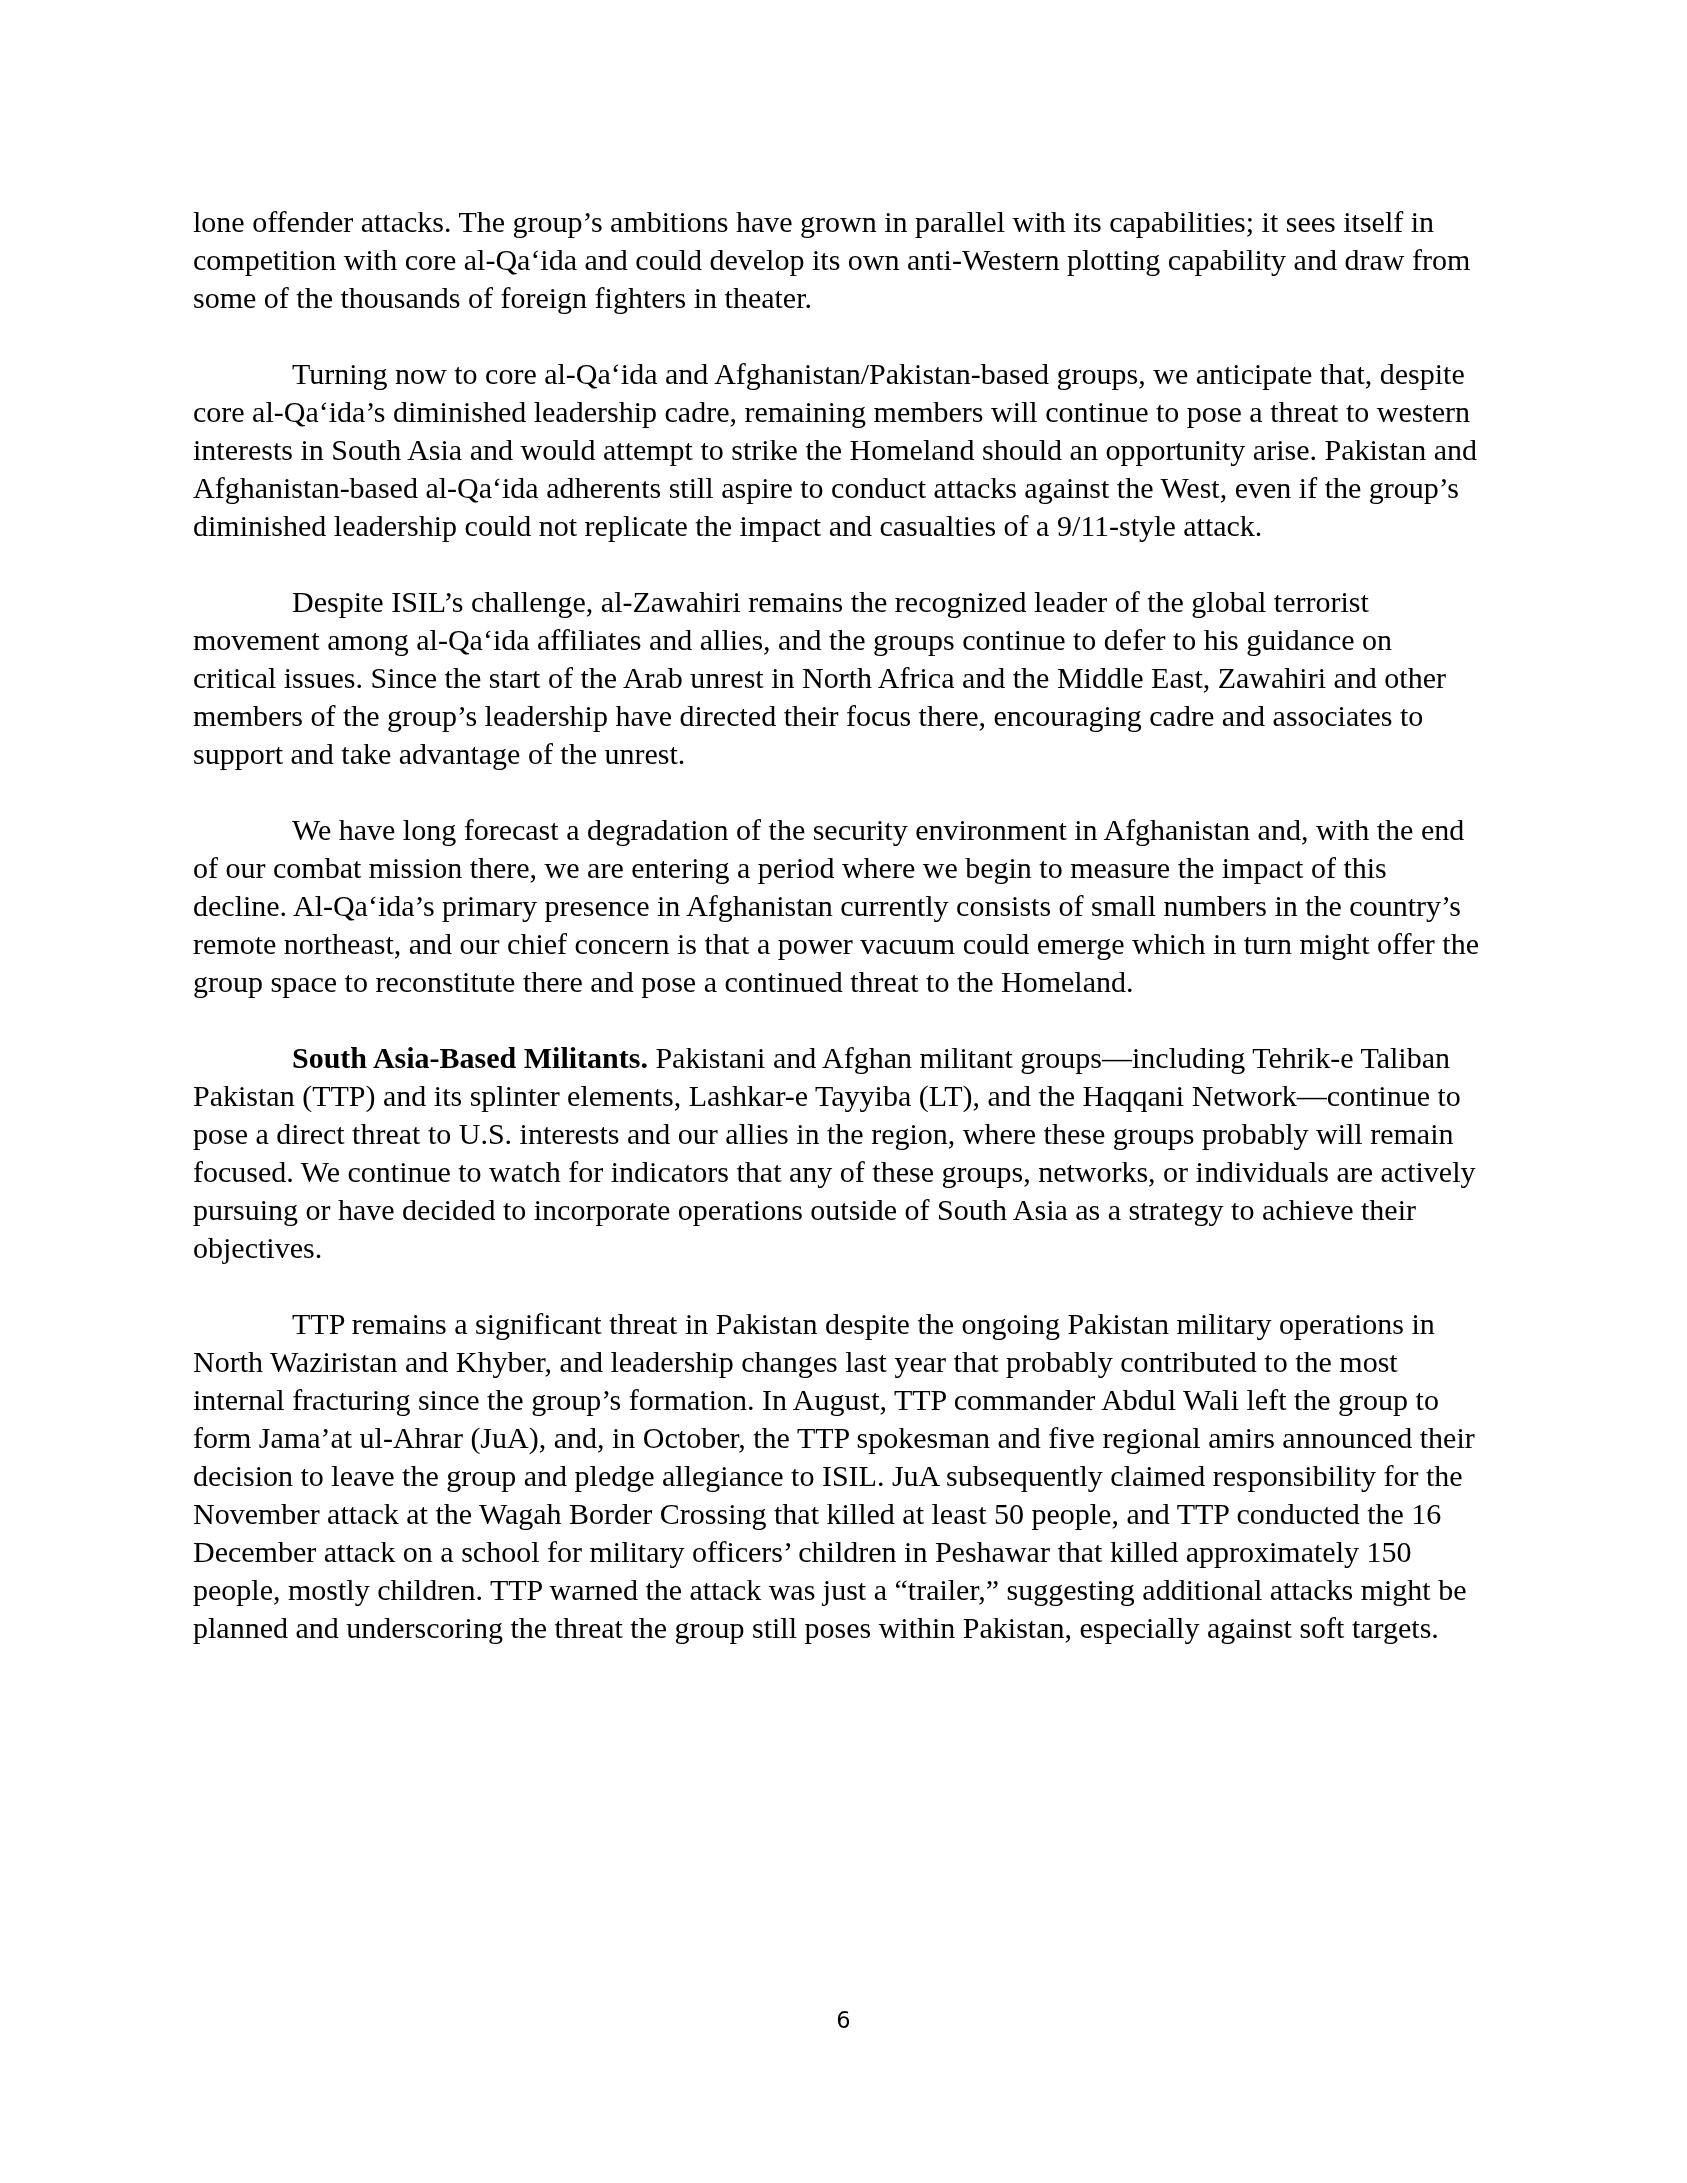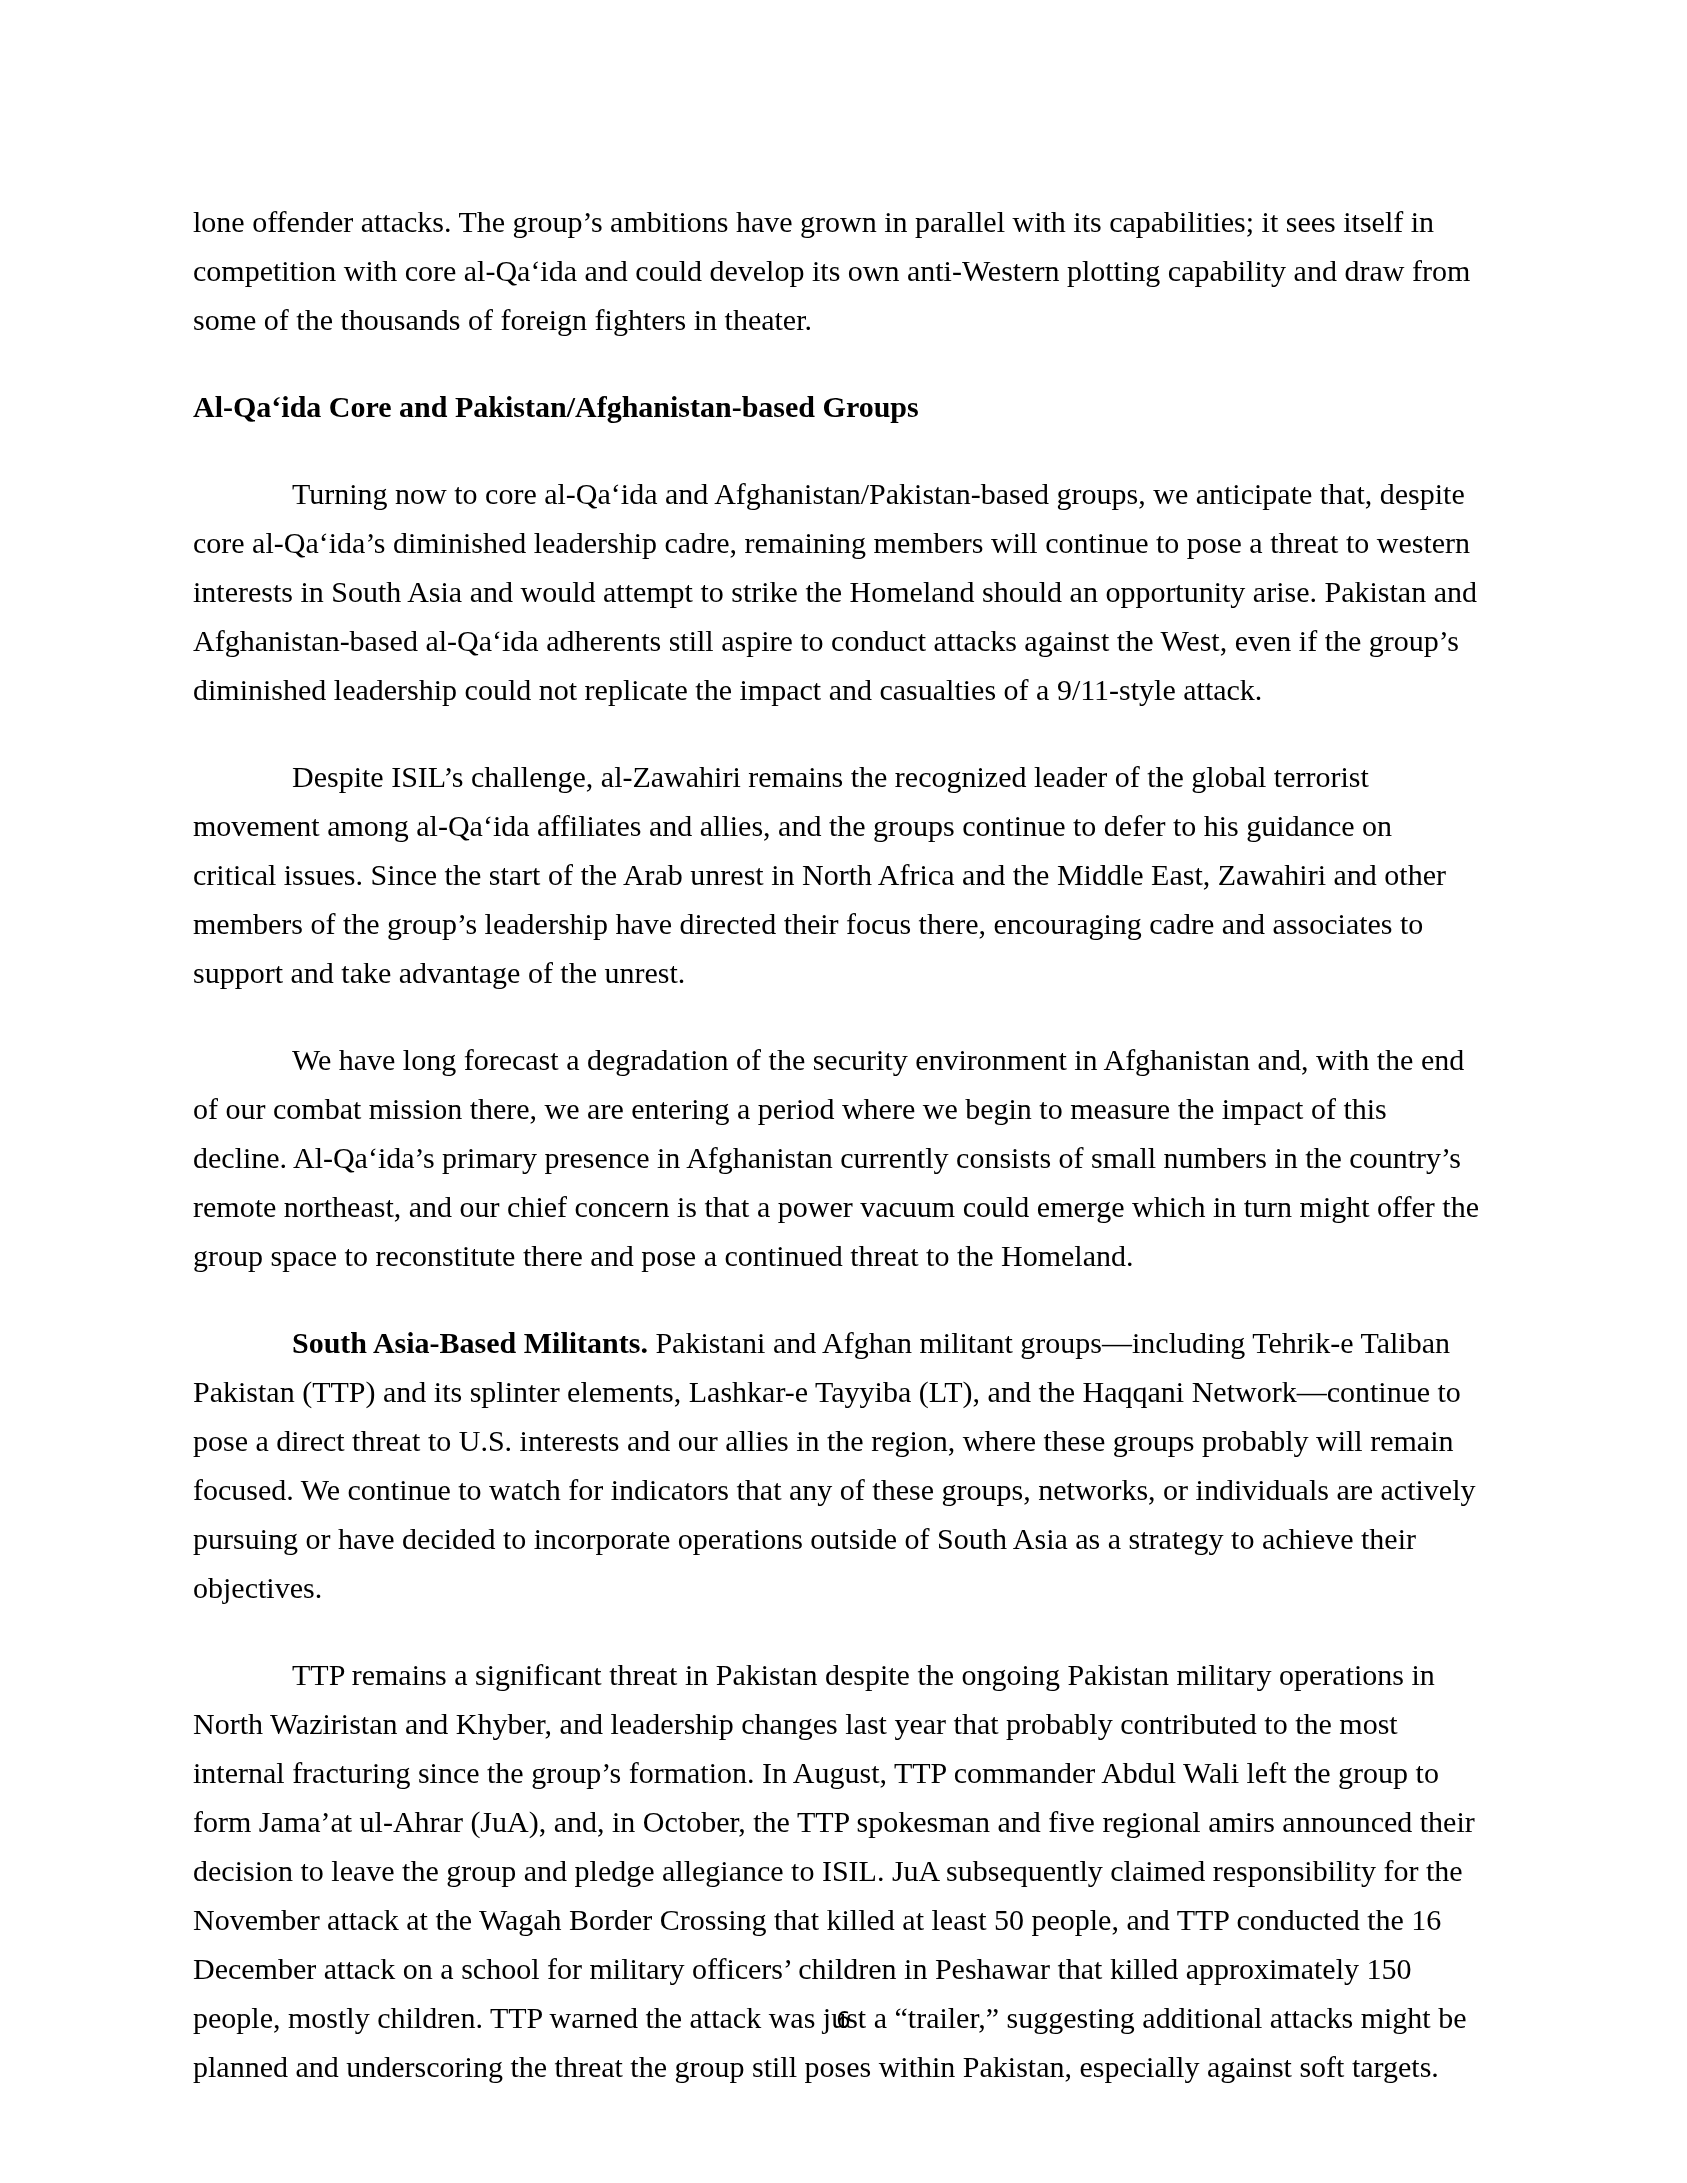--- a/index.html
+++ b/index.html
@@ -1,40 +1,39 @@
 <!DOCTYPE html>
 <html style="font-size:10.6px"><head>
 <meta charset="utf-8">
 <style>
   html, body { margin: 0; padding: 0; background: #ffffff; }
   body { width: 1687px; height: 2183px; position: relative; overflow: hidden; }
   .page {
-    position: absolute; left: 193px; top: 197px; width: 1287px;
+    position: absolute; left: 193px; top: 203px; width: 1287px;
     font-family: "Liberation Serif", "DejaVu Serif", serif;
-    font-size: 30px; line-height: 49px; color: #000;
+    font-size: 30px; line-height: 38px; color: #000;
   }
   p { margin: 0; }
   .para { margin-bottom: 38px; }
   .indent { text-indent: 99px; }
   .heading {
     font-weight: bold; margin-top: 0; margin-bottom: 38px;
   }
   .lead { font-weight: bold; }
   .page-number {
     position: absolute; top: 2007px; left: 0; width: 1687px; text-align: center;
     font-family: "DejaVu Sans", "Liberation Sans", sans-serif; font-size: 22.5px; color: #000;
   }
 </style>
 </head>
 <body>
 
 <div class="page">
   <p class="para">lone offender attacks.  The group’s ambitions have grown in parallel with its capabilities; it sees itself in competition with core al-Qa‘ida and could develop its own anti-Western plotting capability and draw from some of the thousands of foreign fighters in theater.</p>
 
-  <p class="heading">Al-Qa‘ida Core and Pakistan/Afghanistan-based Groups</p>
 
   <p class="para indent">Turning now to core al-Qa‘ida and Afghanistan/Pakistan-based groups, we anticipate that, despite core al-Qa‘ida’s diminished leadership cadre, remaining members will continue to pose a threat to western interests in South Asia and would attempt to strike the Homeland should an opportunity arise.  Pakistan and Afghanistan-based al-Qa‘ida adherents still aspire to conduct attacks against the West, even if the group’s diminished leadership could not replicate the impact and casualties of a 9/11-style attack.</p>
   <p class="para indent">Despite ISIL’s challenge, al-Zawahiri remains the recognized leader of the global terrorist movement among al-Qa‘ida affiliates and allies, and the groups continue to defer to his guidance on critical issues.  Since the start of the Arab unrest in North Africa and the Middle East, Zawahiri and other members of the group’s leadership have directed their focus there, encouraging cadre and associates to support and take advantage of the unrest.</p>
   <p class="para indent">We have long forecast a degradation of the security environment in Afghanistan and, with the end of our combat mission there, we are entering a period where we begin to measure the impact of this decline.  Al-Qa‘ida’s primary presence in Afghanistan currently consists of small numbers in the country’s remote northeast, and our chief concern is that a power vacuum could emerge which in turn might offer the group space to reconstitute there and pose a continued threat to the Homeland.</p>
 
   <p class="para indent"><span class="lead">South Asia-Based Militants.</span><span>  Pakistani and Afghan militant groups—including Tehrik-e Taliban Pakistan (TTP) and its splinter elements, Lashkar-e Tayyiba (LT), and the Haqqani Network—continue to pose a direct threat to U.S. interests and our allies in the region, where these groups probably will remain focused.  We continue to watch for indicators that any of these groups, networks, or individuals are actively pursuing or have decided to incorporate operations outside of South Asia as a strategy to achieve their objectives.</span></p>
 
   <p class="para indent">TTP remains a significant threat in Pakistan despite the ongoing Pakistan military operations in North Waziristan and Khyber, and leadership changes last year that probably contributed to the most internal fracturing since the group’s formation.  In August, TTP commander Abdul Wali left the group to form Jama’at ul-Ahrar (JuA), and, in October, the TTP spokesman and five regional amirs announced their decision to leave the group and pledge allegiance to ISIL.  JuA subsequently claimed responsibility for the November attack at the Wagah Border Crossing that killed at least 50 people, and TTP conducted the 16 December attack on a school for military officers’ children in Peshawar that killed approximately 150 people, mostly children.  TTP warned the attack was just a “trailer,” suggesting additional attacks might be planned and underscoring the threat the group still poses within Pakistan, especially against soft targets.</p>
 </div>
 

